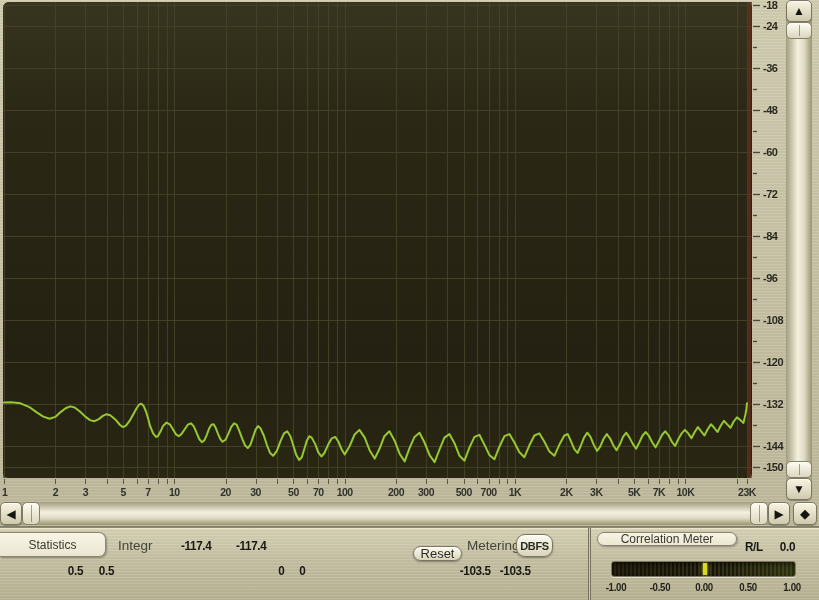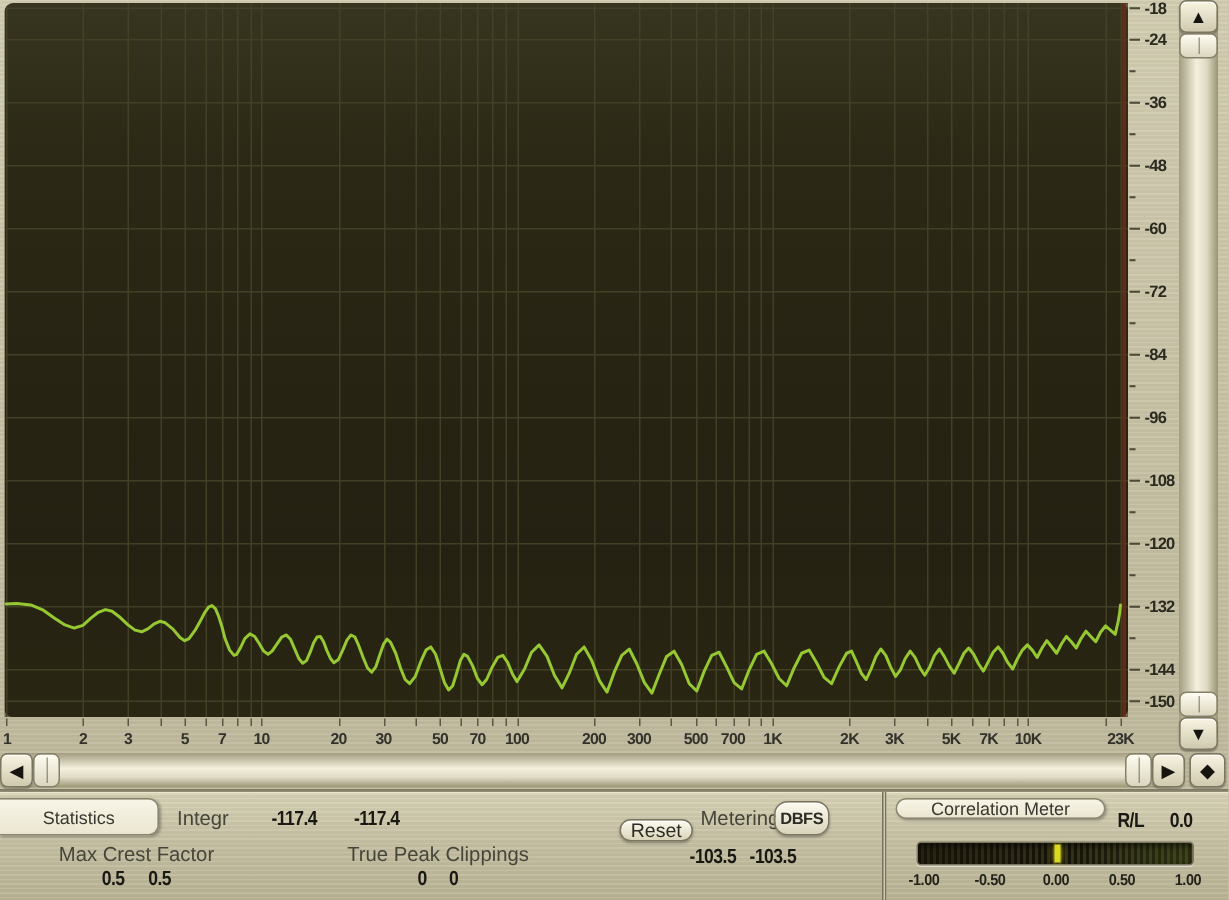--- a/index.html
+++ b/index.html
@@ -219,28 +219,26 @@
     <div class="stats-panel">
       <div class="tab stats-tab">Statistics</div>
       <span class="lbl integr-lbl">Integr</span>
       <span class="cnum integr-l">-117.4</span>
       <span class="cnum integr-r">-117.4</span>
       <div class="btn reset-btn">Reset</div>
       <span class="lbl metering-lbl">Metering</span>
       <div class="btn dbfs-btn">DBFS</div>
 
       <div class="sgroup g1">
-        <div class="lbl">Max Crest Factor</div>
         <div class="vals">
           <span class="cnum">0.5</span>
           <span class="cnum">0.5</span>
         </div>
       </div>
       <div class="sgroup g2">
-        <div class="lbl">True Peak Clippings</div>
         <div class="vals">
           <span class="cnum">0</span>
           <span class="cnum">0</span>
         </div>
       </div>
       <div class="sgroup g3">
         <div class="vals">
           <span class="cnum">-103.5</span>
           <span class="cnum">-103.5</span>
         </div>

